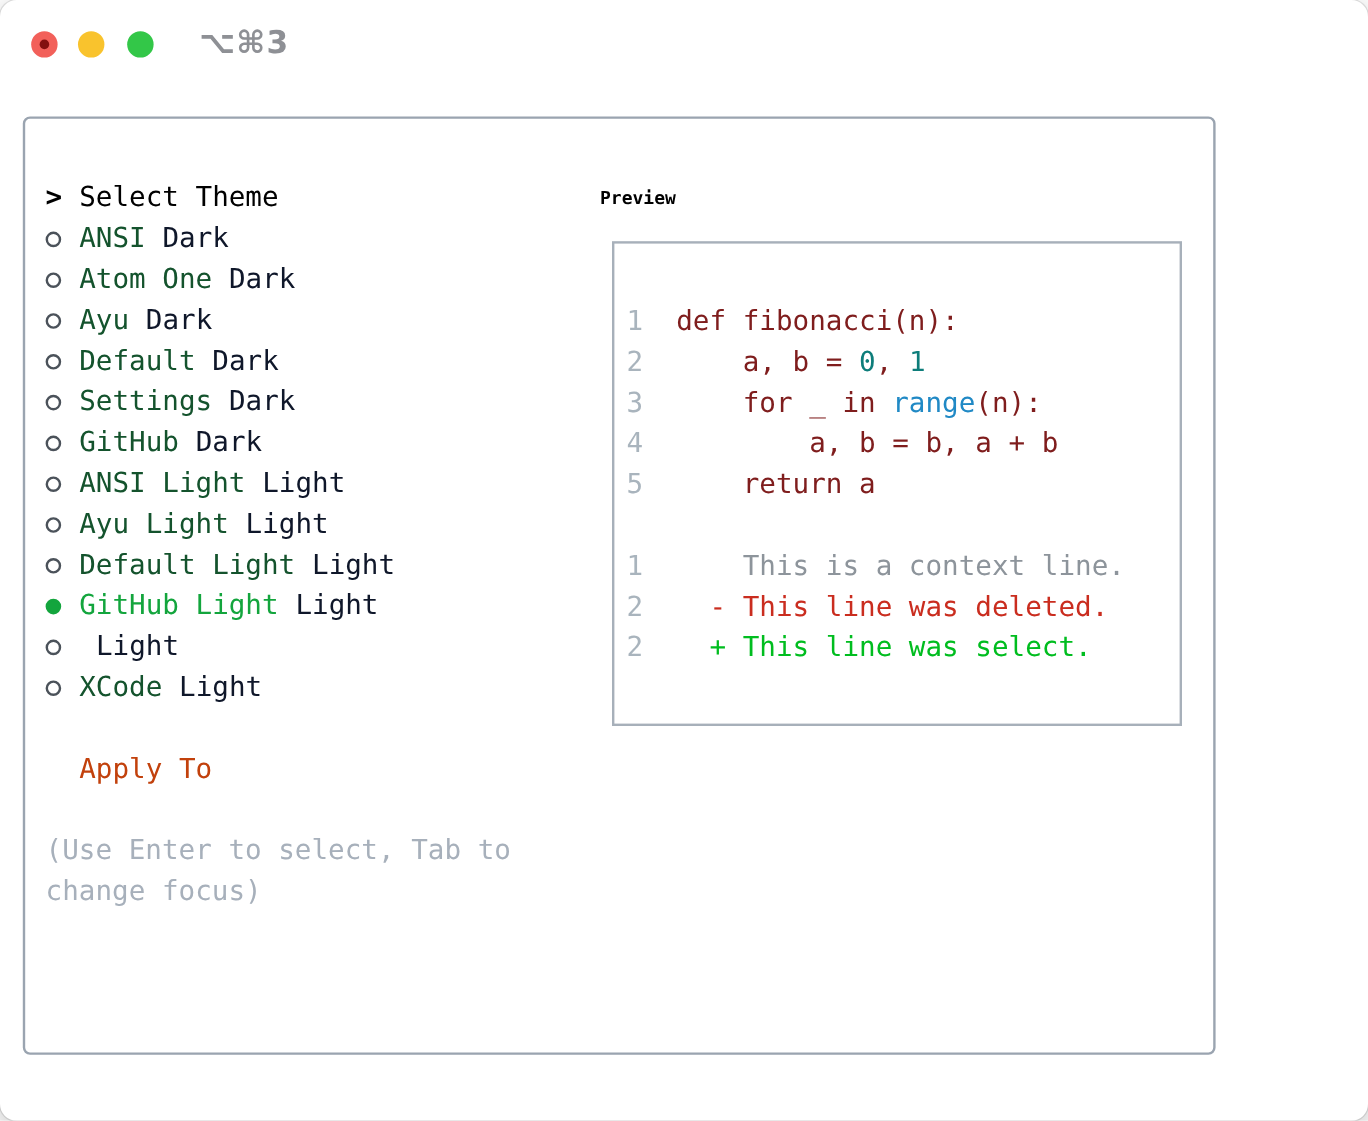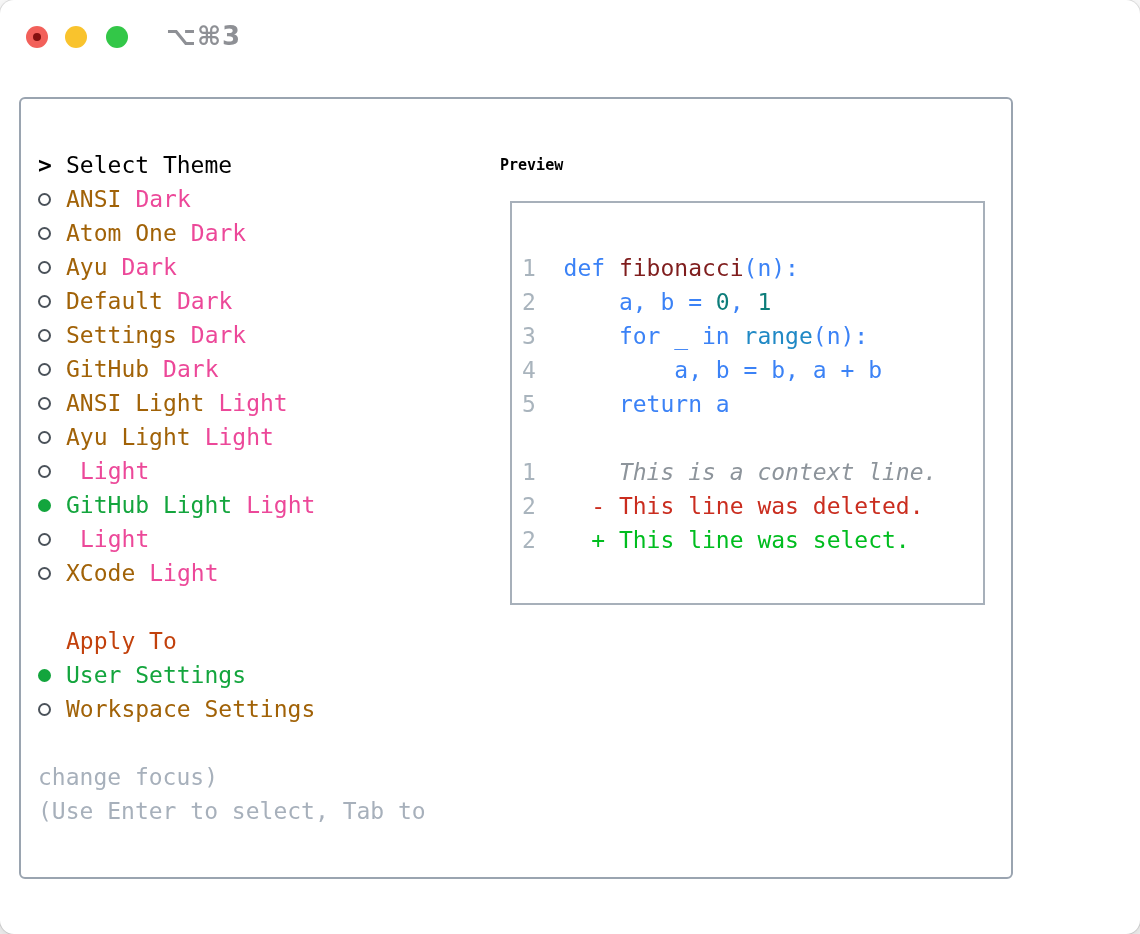--- a/index.html
+++ b/index.html
@@ -31,42 +31,42 @@
     border:2px solid #9aa4b0;border-radius:6px;box-sizing:border-box;background:#fff;
   }
   .left-col{position:absolute;left:17px;top:49px;font-size:23px;line-height:34px;}
   .row{display:flex;align-items:center;height:34px;white-space:pre;}
   .marker{display:flex;width:28px;align-items:center;flex:0 0 28px;}
   .circle{width:13px;height:13px;border:2px solid #4b525a;border-radius:50%;box-sizing:border-box;}
   .circle.sel{background:#13a53d;border-color:#13a53d;}
   .caret{color:#000;font-weight:bold;}
   .hdr{font-weight:normal;color:#000;}
   .subhdr{color:#c2410c;}
-  .name{color:#a16207;}
+  .name{color:#14532d;}
   .name.sel{color:#13a53d;text-align:center;}
-  .variant{color:#ec4899;padding-left:14px;}
+  .variant{color:#0f172a;padding-left:14px;}
   .spacer{height:34px;}
   .hint{color:#a7b0bb;}
   
   .preview-title{
     position:absolute;left:479px;top:49px;
     font-size:15px;line-height:34px;font-weight:bold;color:#000;
   }
   .preview-box{
     position:absolute;left:489px;top:102px;width:475px;height:404px;
     border:2px solid #a7b0ba;box-sizing:border-box;background:#fff;
     padding:48px 0 0 10px;overflow:hidden;
   }
   .code-line{display:flex;height:34px;font-size:23px;line-height:34px;white-space:pre;}
   .ln{width:3ch;flex:0 0 auto;color:#a9b4bd;}
-  .seg-fg{color:#3b82f6;text-align:right;}
+  .seg-fg{color:#7f1d1d;text-align:right;}
   .seg-fn{color:#7f1d1d;}
   .seg-lit{color:#0d7d7a;}
   .seg-builtin{color:#2089c5;}
-  .seg-ctx{color:#8d949b;font-style:italic;}
+  .seg-ctx{color:#8d949b;}
   .seg-del{color:#ca2d1f;}
   .seg-add{color:#00bd1f;}
 </style>
 </head>
 <body>
 
 <div class="window">
 
   <div class="titlebar">
     <div class="tl tl-close">
@@ -86,38 +86,34 @@
       </div>
       <div id="theme-list">
           <div class="row"><span class="marker"><span class="circle"></span></span><span class="name">ANSI</span><span class="variant">Dark</span></div>
           <div class="row"><span class="marker"><span class="circle"></span></span><span class="name">Atom One</span><span class="variant">Dark</span></div>
           <div class="row"><span class="marker"><span class="circle"></span></span><span class="name">Ayu</span><span class="variant">Dark</span></div>
           <div class="row"><span class="marker"><span class="circle"></span></span><span class="name">Default</span><span class="variant">Dark</span></div>
           <div class="row"><span class="marker"><span class="circle"></span></span><span class="name">Settings</span><span class="variant">Dark</span></div>
           <div class="row"><span class="marker"><span class="circle"></span></span><span class="name">GitHub</span><span class="variant">Dark</span></div>
           <div class="row"><span class="marker"><span class="circle"></span></span><span class="name">ANSI Light</span><span class="variant">Light</span></div>
           <div class="row"><span class="marker"><span class="circle"></span></span><span class="name">Ayu Light</span><span class="variant">Light</span></div>
-          <div class="row"><span class="marker"><span class="circle"></span></span><span class="variant">Light</span></div>
+          <div class="row"><span class="marker"><span class="circle"></span></span><span class="name">Default Light</span><span class="variant">Light</span></div>
           <div class="row"><span class="marker"><span class="circle sel"></span></span><span class="name sel">GitHub Light</span><span class="variant">Light</span></div>
           <div class="row"><span class="marker"><span class="circle"></span></span><span class="variant">Light</span></div>
           <div class="row"><span class="marker"><span class="circle"></span></span><span class="name">XCode</span><span class="variant">Light</span></div>
         </div>
       <div class="spacer"></div>
       <div class="row">
         <span class="marker"></span>
         <span class="subhdr">Apply To</span>
       </div>
-      <div id="apply-list">
-          <div class="row"><span class="marker"><span class="circle sel"></span></span><span class="name sel">User Settings</span></div>
-          <div class="row"><span class="marker"><span class="circle"></span></span><span class="name">Workspace Settings</span></div>
-        </div>
       <div class="spacer"></div>
       <div id="hints">
+          <div class="row hint">(Use Enter to select, Tab to</div>
           <div class="row hint">change focus)</div>
-          <div class="row hint">(Use Enter to select, Tab to</div>
         </div>
     </div>
 
     <div class="preview-title">Preview</div>
 
     <div class="preview-box">
       <div id="code-lines">
           <div class="code-line"><span class="ln">1</span><span class="seg-fg">def </span><span class="seg-fn">fibonacci</span><span class="seg-fg">(n):</span></div>
           <div class="code-line"><span class="ln">2</span><span class="seg-fg">    a, b = </span><span class="seg-lit">0</span><span class="seg-fg">, </span><span class="seg-lit">1</span></div>
           <div class="code-line"><span class="ln">3</span><span class="seg-fg">    for _ in </span><span class="seg-builtin">range</span><span class="seg-fg">(n):</span></div>

